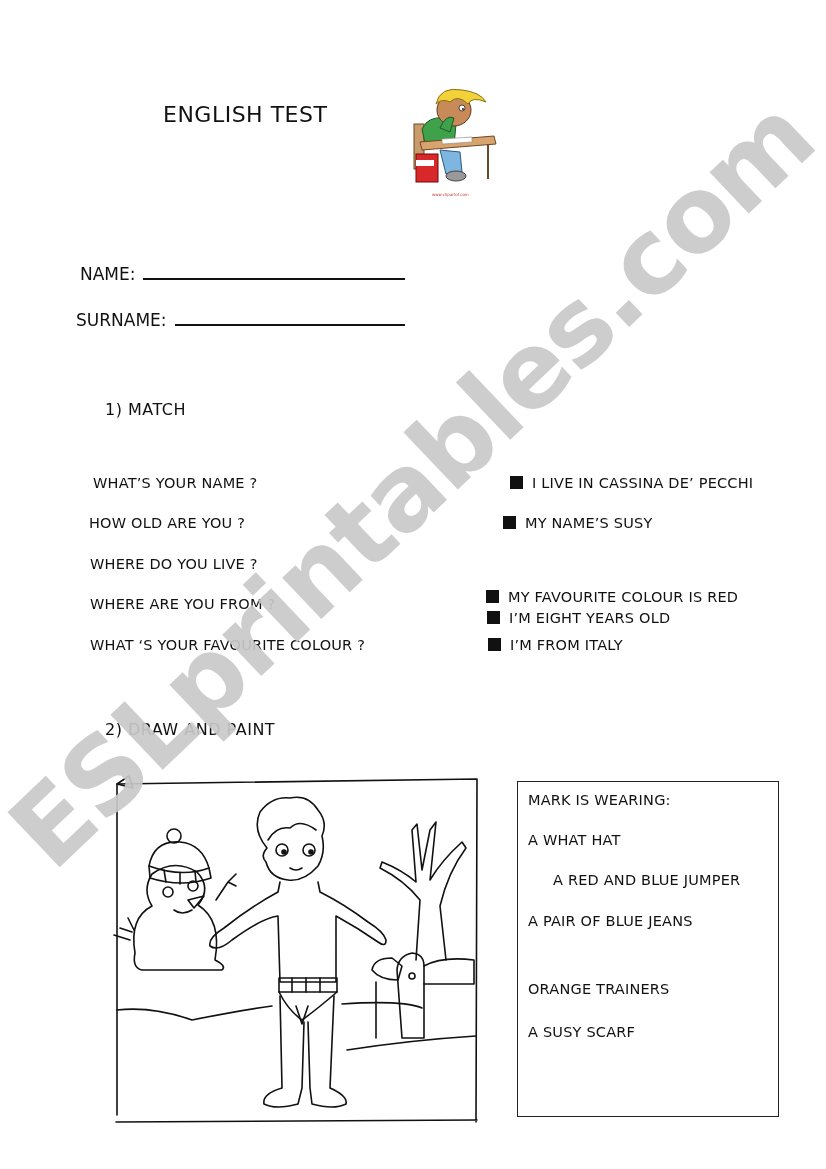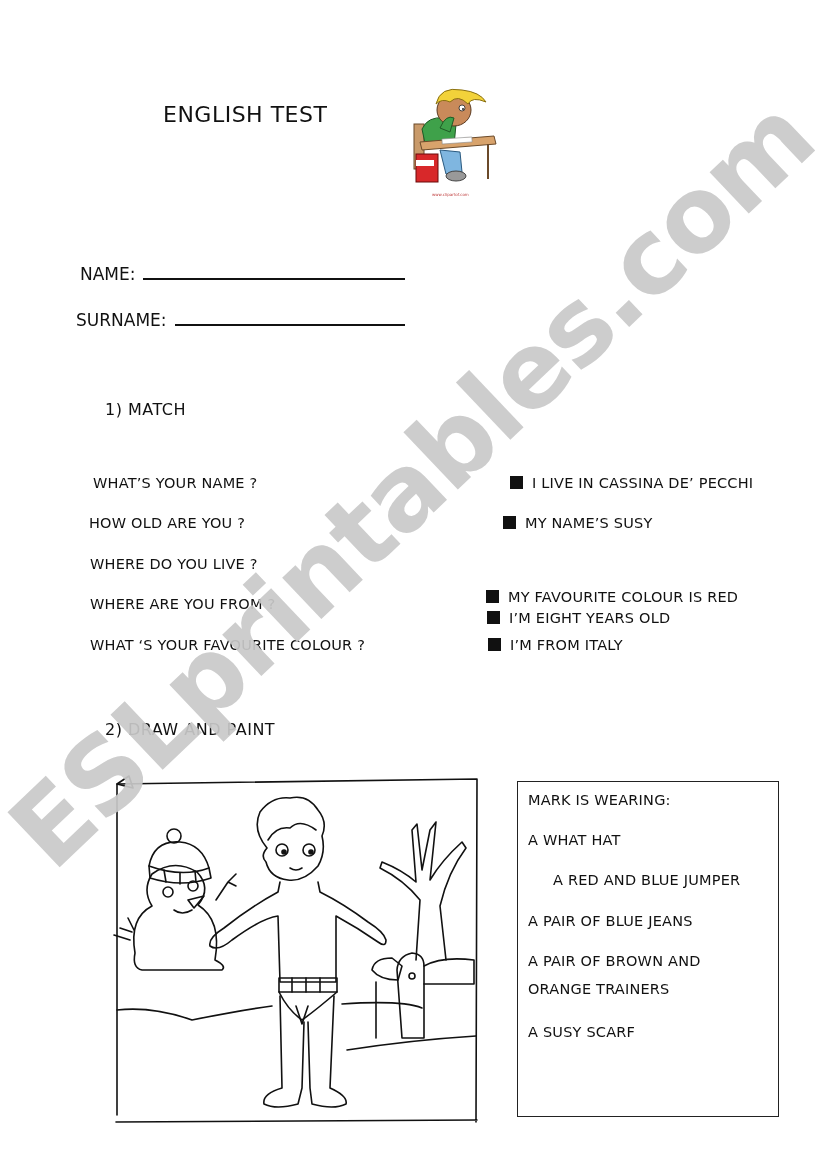--- a/index.html
+++ b/index.html
@@ -139,18 +139,17 @@
 
     <path d="M168 226 L170 318 Q150 324 152 334 Q164 340 186 334 L190 318 L192 252 M196 252 L198 318 L200 334 Q222 340 234 334 Q236 326 218 318 L222 226"></path>
   </svg>
 </div>
 
 <div class="abs wearbox">
   <div class="item" style="top:6px;">MARK IS WEARING:</div>
   <div class="item" style="top:46px;">A WHAT HAT</div>
   <div class="item" style="top:86px;margin-left:25px;">A RED AND BLUE JUMPER</div>
   <div class="item" style="top:127px;">A PAIR OF BLUE JEANS</div>
-  <div class="item" style="top:167px;">A PAIR OF BROWN AND</div>
   <div class="item" style="top:195px;">ORANGE TRAINERS</div>
   <div class="item" style="top:238px;">A SUSY SCARF</div>
 </div>
 
 <div class="abs watermark" style="top:770px;">ESLprintables.com</div>
 
 </body></html>

